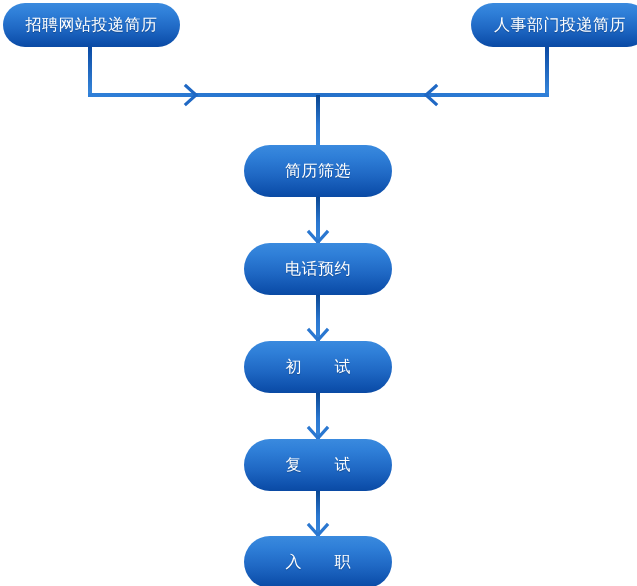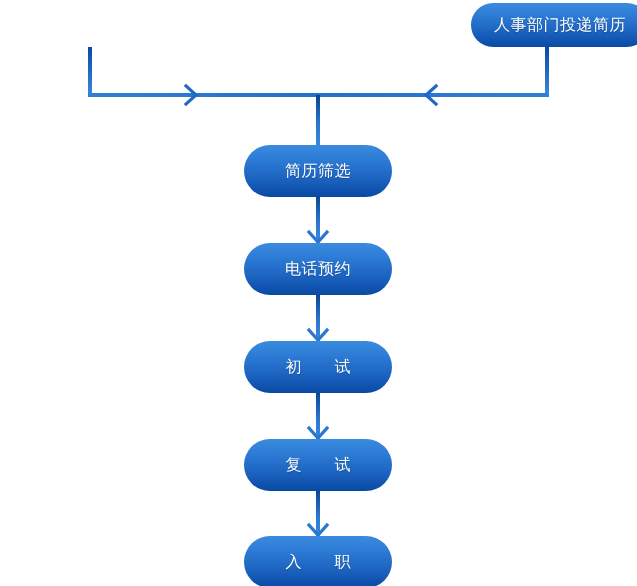--- a/index.html
+++ b/index.html
@@ -95,20 +95,23 @@
     <rect x="316" y="293" width="4" height="50" fill="url(#gradVert)"></rect>
     <polyline points="309,330 318,340 327,330" fill="none" stroke="#2a77d0" stroke-width="3.2" stroke-linecap="square"></polyline>
 
     <rect x="316" y="391" width="4" height="50" fill="url(#gradVert)"></rect>
     <polyline points="309,428 318,438 327,428" fill="none" stroke="#2a77d0" stroke-width="3.2" stroke-linecap="square"></polyline>
 
     <rect x="316" y="489" width="4" height="49" fill="url(#gradVert)"></rect>
     <polyline points="309,525 318,535 327,525" fill="none" stroke="#2a77d0" stroke-width="3.2" stroke-linecap="square"></polyline>
   </svg>
 
+  <div class="node pill-top" style="left:3px; top:3px; width:177px; height:44px;">
+    <span class="label">招聘网站投递简历</span>
+  </div>
 
   <div class="node pill-top" style="left:471px; top:3px; width:178px; height:44px;">
     <span class="label">人事部门投递简历</span>
   </div>
 
   <div class="node" style="left:244px; top:243px; width:148px; height:52px;">
     <span class="label">电话预约</span>
   </div>
 
   <div class="node" style="left:244px; top:145px; width:148px; height:52px;">

